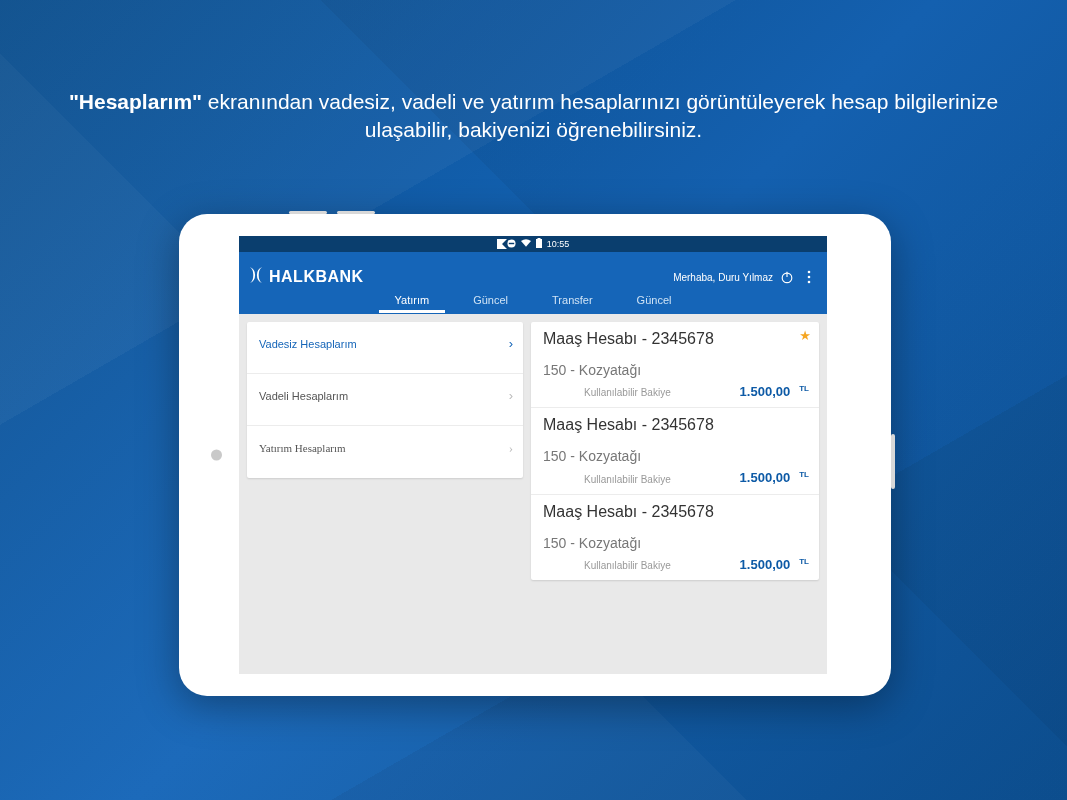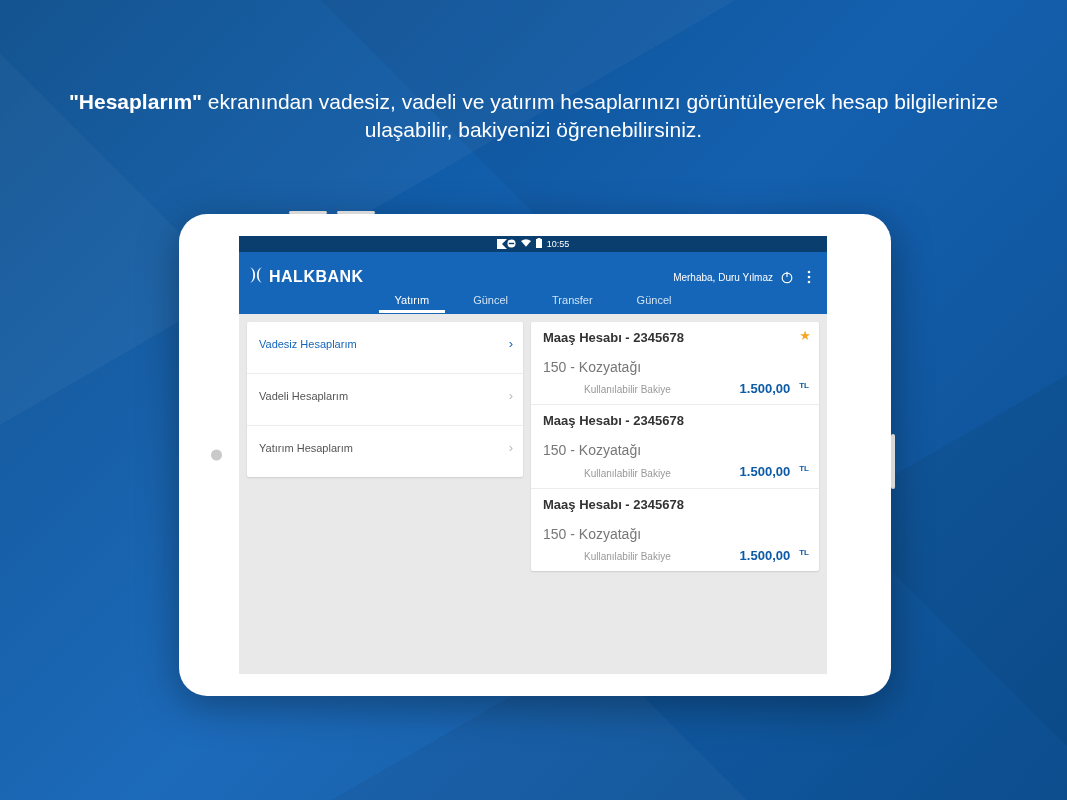--- a/index.html
+++ b/index.html
@@ -141,43 +141,43 @@
   .sb-item {
     display: flex;
     align-items: center;
     justify-content: space-between;
     padding: 14px 10px 22px 12px;
     border-bottom: 1px solid #ececec;
     font-size: 11px;
     color: #555;
     cursor: pointer;
   }
-  .sb-item:last-child { border-bottom: none; }
+  .sb-item:last-child { border-bottom: none; font-family: Liberation Serif, serif; }
   .sb-item.active { color: #1565b8; font-weight: 500; }
   .sb-item .chev { color: #bbb; font-size: 13px; }
   .sb-item.active .chev { color: #1565b8; }
   .main {
     flex: 1;
     padding: 8px 8px 0 2px;
   }
   .main-card {
     background: #fff;
     border-radius: 2px;
     box-shadow: 0 1px 2px rgba(0,0,0,0.12);
   }
   .acct {
     padding: 8px 10px 8px 12px;
     border-bottom: 1px solid #ececec;
     position: relative;
   }
   .acct:last-child { border-bottom: none; }
   .acct-title {
-    font-size: 13px;
+    font-size: 16px;
     color: #333;
-    font-weight: 700;
+    font-weight: 400;
   }
   .acct-branch {
     font-size: 14px;
     color: #777;
     margin-top: 14px;
   }
   .acct-row2 {
     display: flex;
     justify-content: space-between;
     align-items: baseline;

